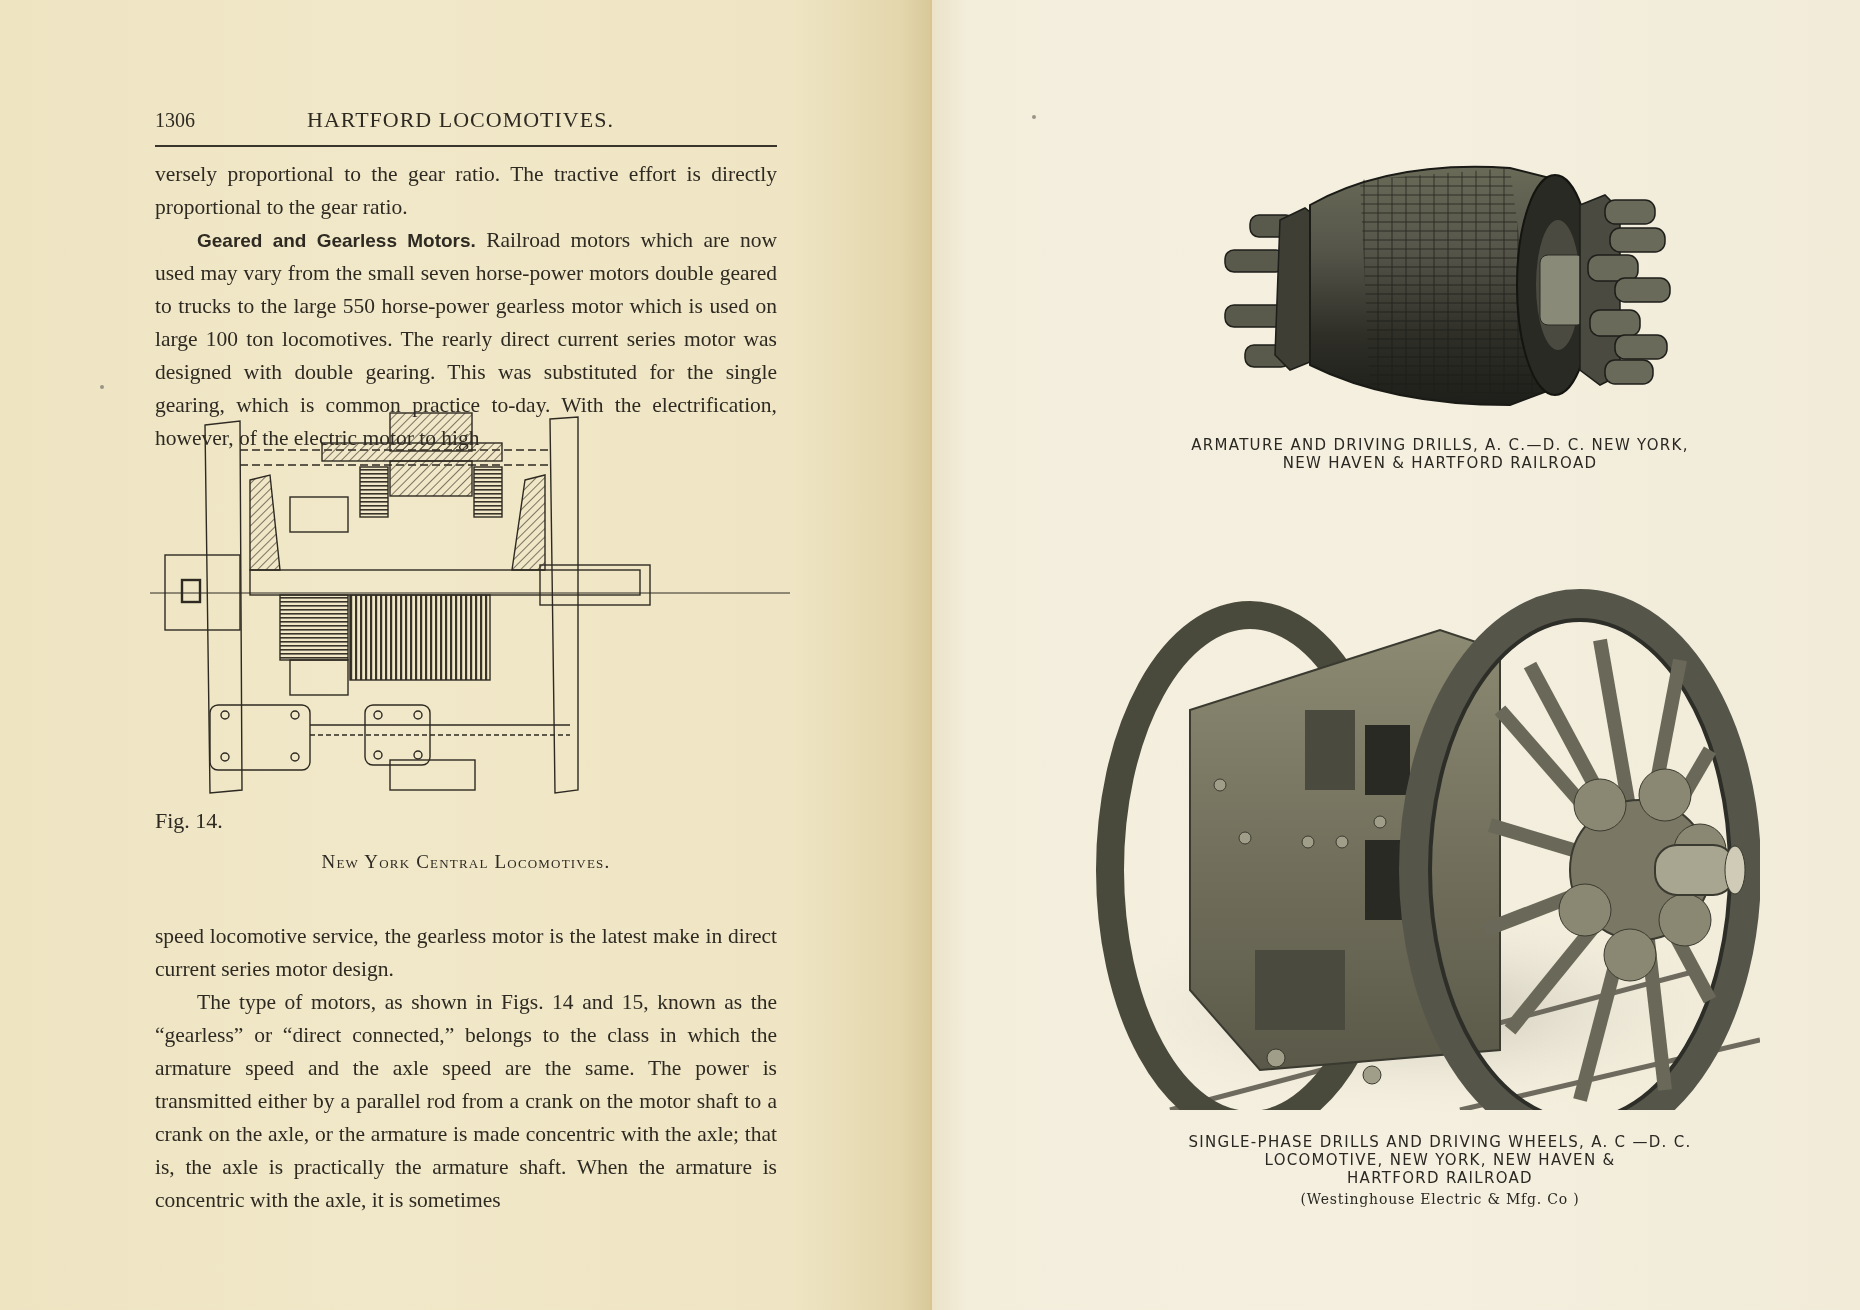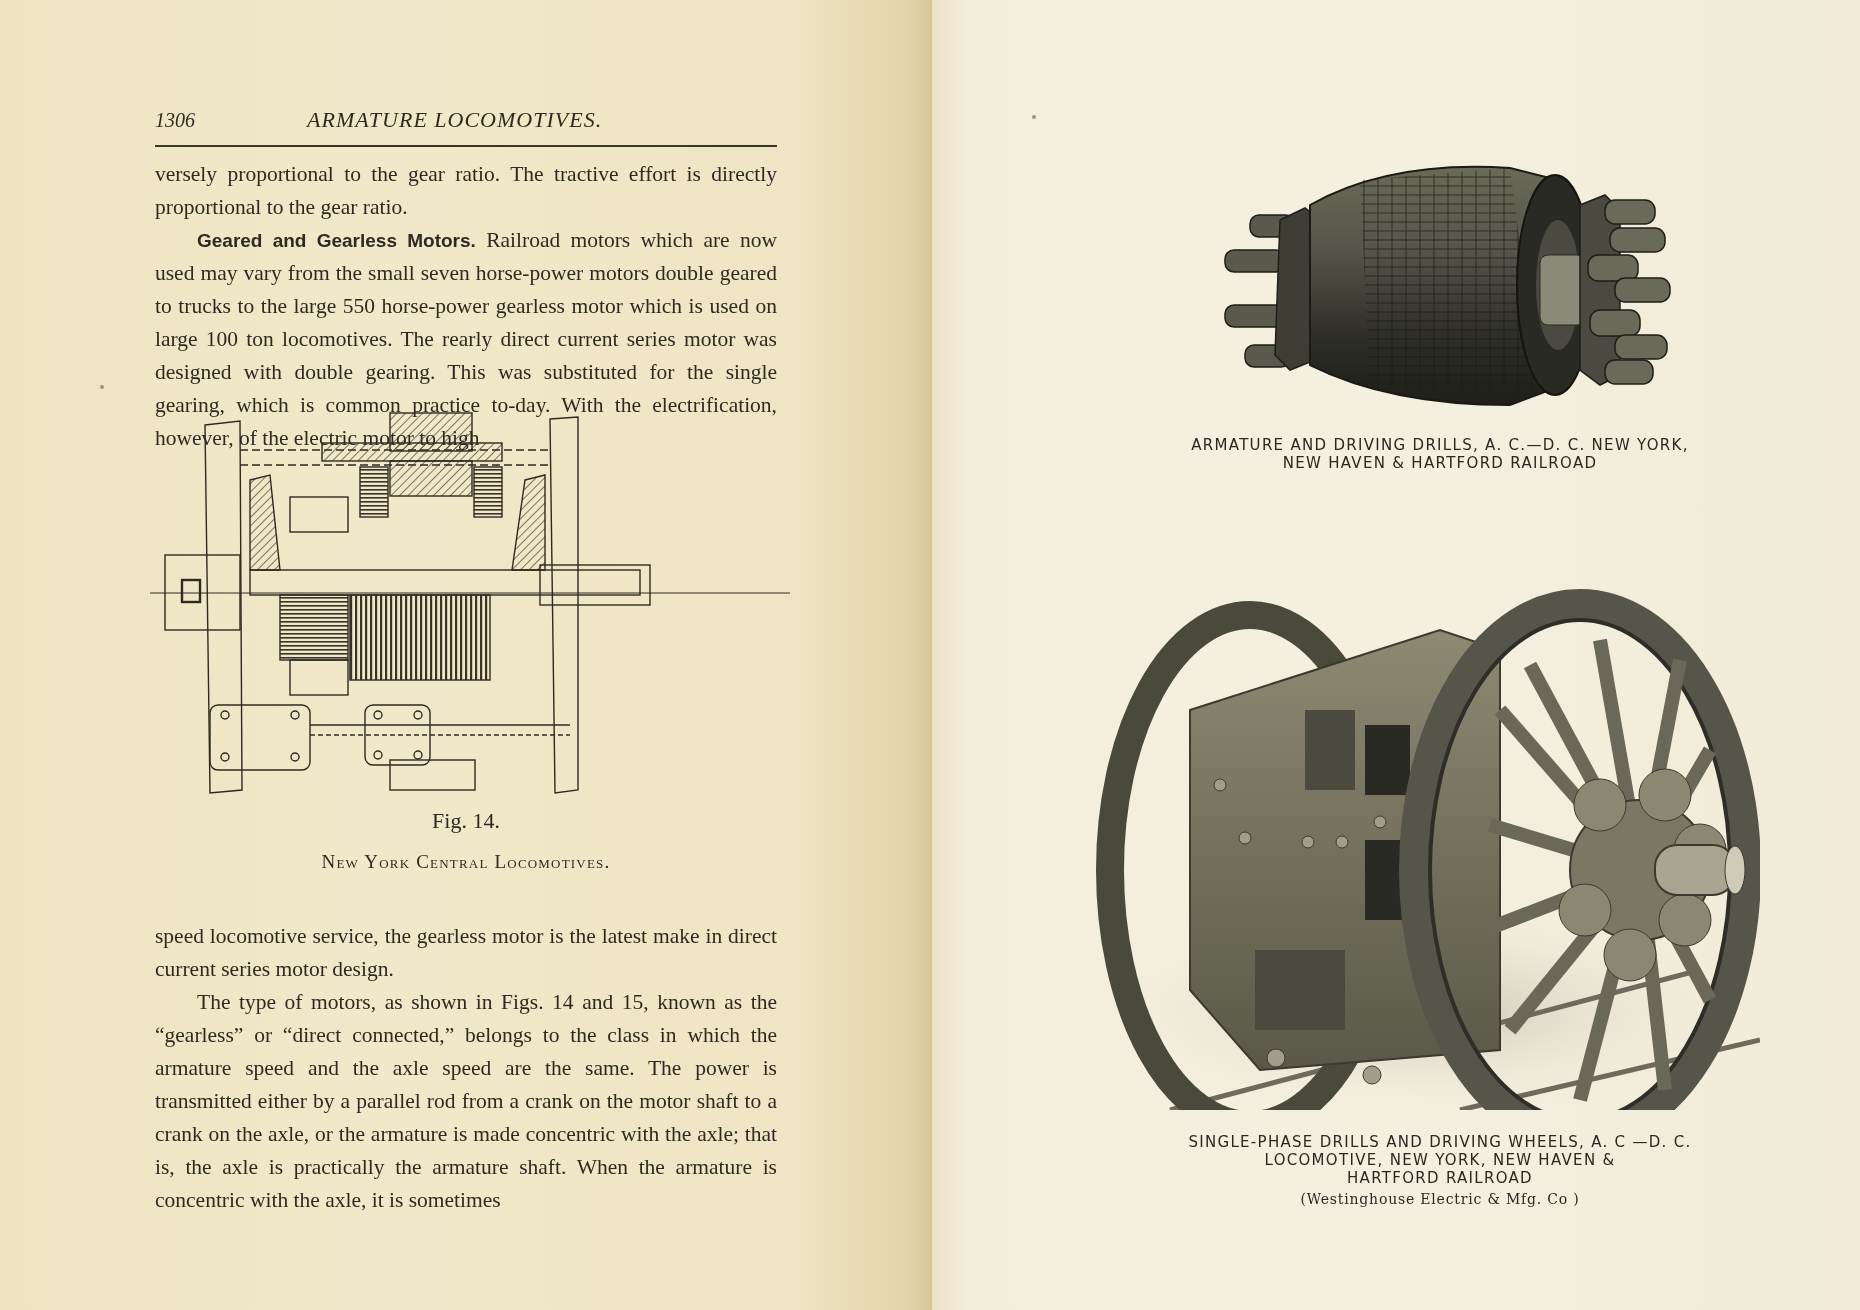--- a/index.html
+++ b/index.html
@@ -15,21 +15,20 @@
       background: linear-gradient(90deg, #eee4c2 0%, #f1e8c9 40%, #efe5c4 85%, #e3d6ac 97%, #d8c99a 100%);
     }
     .page-right {
       position: absolute; left: 930px; top: 0; width: 930px; height: 1310px;
       background: linear-gradient(90deg, #ebe2c8 0%, #f3eedc 4%, #f4efdf 50%, #f1ebd8 100%);
       border-left: 2px solid #d9c68f;
     }
     .running-head {
       position: absolute; left: 155px; top: 105px; width: 622px; height: 40px;
       border-bottom: 2px solid #3a352b;
-      font-style: italic;
     }
     .page-number {
       position: absolute; left: 0; top: 4px; font-size: 20px;
       font-family: "Liberation Serif", serif;
     }
     .head-title {
       position: absolute; left: 152px; top: 2px; font-size: 22px; letter-spacing: 1px;
       font-family: "Liberation Serif", serif;
     }
     .body-text {
@@ -41,21 +40,21 @@
     .body-text p { margin: 0; }
     .indent { text-indent: 42px; }
     .run-in { font-family: "Liberation Sans", sans-serif; font-weight: bold; font-size: 19px; }
     .block1 { top: 158px; }
     .block2 { top: 920px; }
     .diagram {
       position: absolute; left: 150px; top: 405px; width: 640px; height: 395px;
     }
     .fig-label {
       position: absolute; left: 155px; width: 622px; top: 808px;
-      text-align: center; font-size: 22px; font-family: "Liberation Serif", serif;
+      font-size: 22px; font-family: "Liberation Serif", serif;
     }
     .fig-caption {
       position: absolute; left: 150px; width: 632px; top: 850px;
       text-align: center; font-family: "Liberation Serif", serif;
       font-size: 19px; line-height: 24px; font-variant: small-caps; letter-spacing: 1.2px;
     }
     .photo-top { position: absolute; left: 1210px; top: 150px; width: 465px; height: 265px; }
     .photo-bottom { position: absolute; left: 1080px; top: 570px; width: 680px; height: 540px; }
     .caption-right {
       position: absolute; left: 1130px; width: 620px; text-align: center;
@@ -66,21 +65,21 @@
     .cap2 { top: 1133px; }
     .credit { font-size: 14px; letter-spacing: 0.8px; margin-top: 3px; display: block; font-family: "DejaVu Serif", serif; }
     .speck { position: absolute; width: 4px; height: 4px; border-radius: 50%; background: #9a9486; }
   </style>
 </head>
 <body>
 
 <div class="page-left">
   <div class="running-head">
     <span class="page-number">1306</span>
-    <span class="head-title">ARMATURE LOCOMOTIVES.</span>
+    <span class="head-title">HARTFORD LOCOMOTIVES.</span>
   </div>
 
   <div class="body-text block1">
     <p>versely proportional to the gear ratio.  The tractive effort is directly proportional to the gear ratio.</p>
     <p class="indent"><span class="run-in">Geared and Gearless Motors.</span><span> Railroad motors which are now used may vary from the small seven horse-power motors double geared to trucks to the large 550 horse-power gearless motor which is used on large 100 ton locomotives.  The rearly direct current series motor was designed with double gearing.  This was substituted for the single gearing, which is common practice to-day. With the electrification, however, of the electric motor to high</span></p>
   </div>
 
   <svg class="diagram" viewBox="0 0 640 395" xmlns="http://www.w3.org/2000/svg">
     <defs>
       <pattern id="hatch" width="6" height="6" patternUnits="userSpaceOnUse" patternTransform="rotate(45)">

